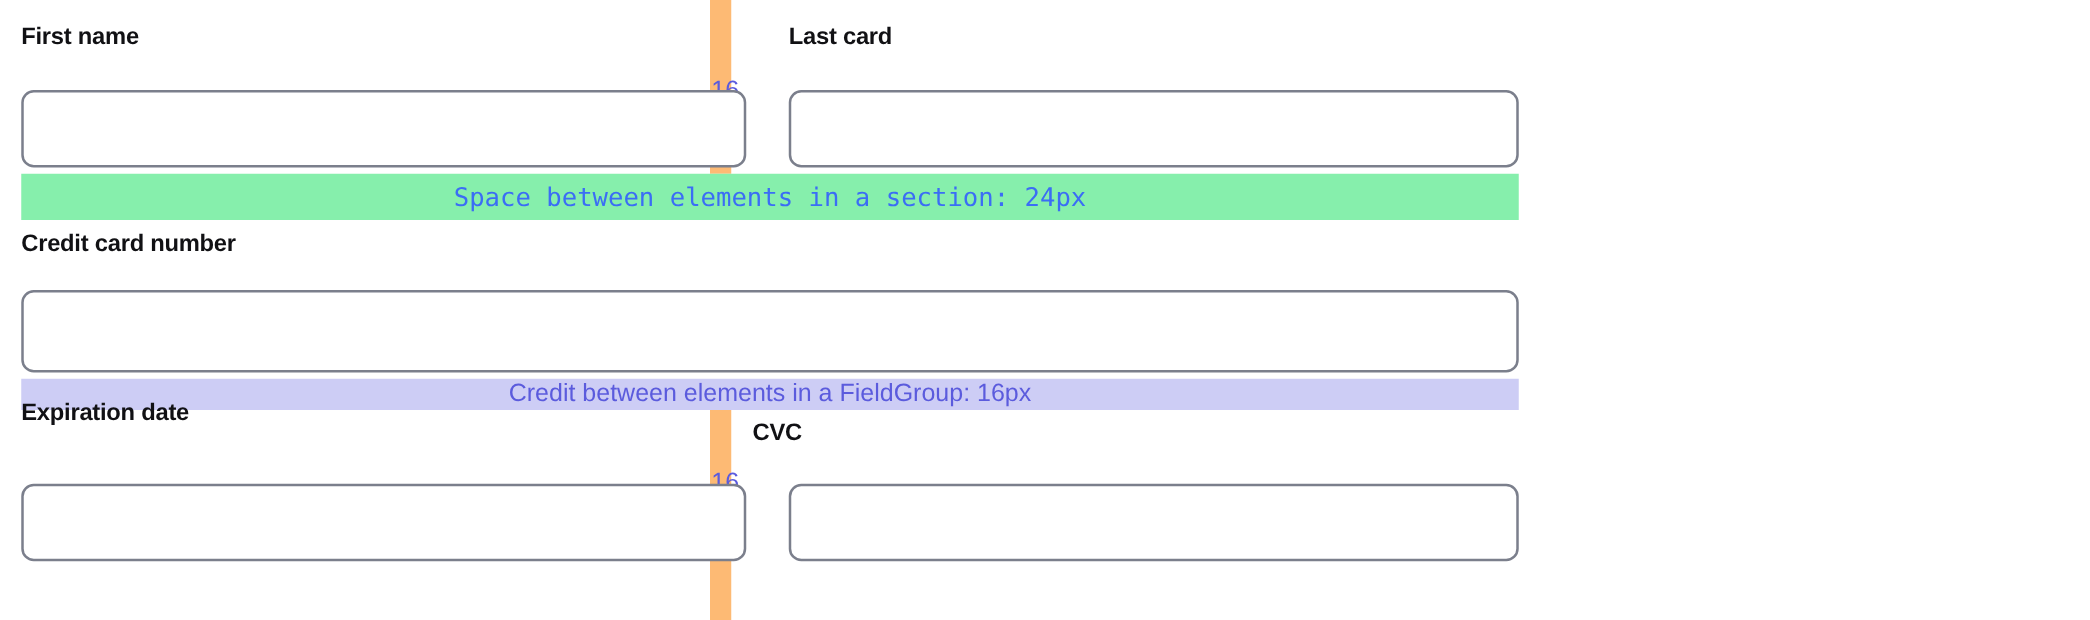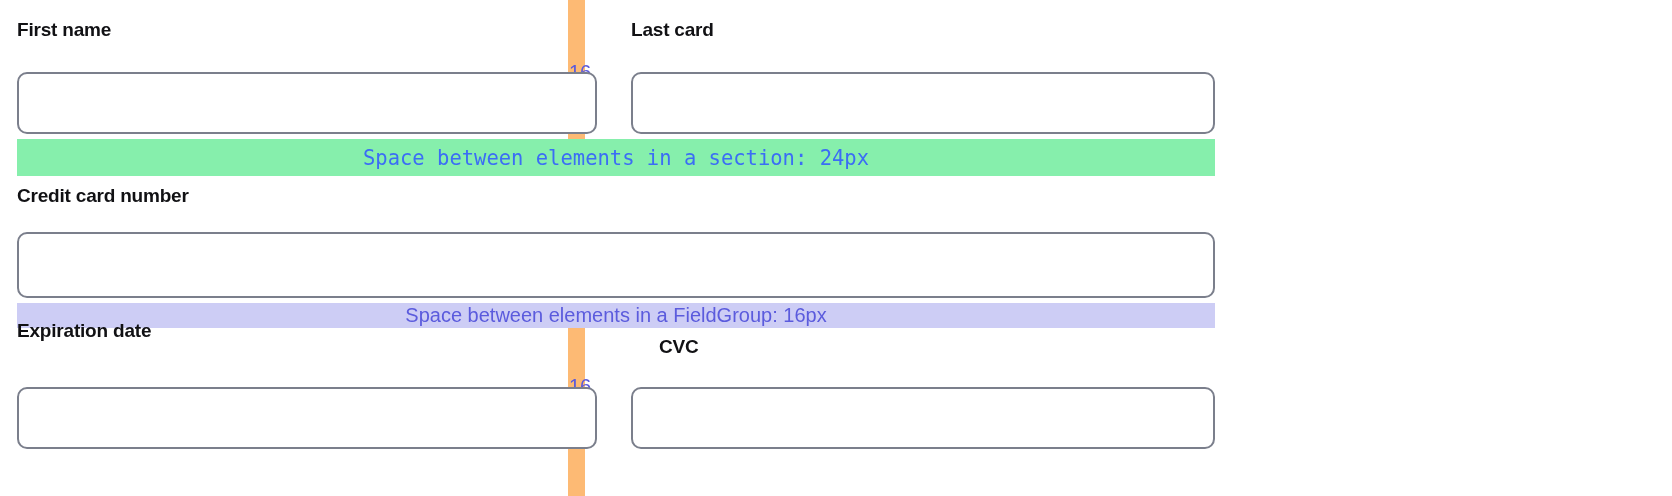--- a/index.html
+++ b/index.html
@@ -114,21 +114,21 @@
   .lbl-last     { left: 631px; top: 19px; }
   .inp-first    { left: 17px;  top: 72px; width: 580px; height: 62px; }
   .inp-last     { left: 631px; top: 72px; width: 584px; height: 62px; }
 
   
   .lbl-card     { left: 17px;  top: 185px; }
   .inp-card     { left: 17px;  top: 232px; width: 1198px; height: 66px; }
 
   
   .lbl-exp      { left: 17px;  top: 320px; }
-  .lbl-cvc      { left: 659px; top: 336px; }
+  .lbl-cvc      { left: 602px; top: 336px; }
   .inp-exp      { left: 17px;  top: 387px; width: 580px; height: 62px; }
   .inp-cvc      { left: 631px; top: 387px; width: 584px; height: 62px; }
 </style>
 </head>
 <body>
 
 <div id="root">
 
   <div class="gap-band gap-row1">
     <span class="gap-text">16</span>
@@ -141,21 +141,21 @@
   <input class="text-input inp-last" type="text" placeholder="" style="">
 
   <div class="ann-band ann-section">
     <span class="ann-text">Space between elements in a section: 24px</span>
   </div>
 
   <div class="field-label lbl-card">Credit card number</div>
   <input class="text-input inp-card" type="text" placeholder="" style="">
 
   <div class="ann-band ann-group">
-    <span class="ann-text">Space between elements in a FieldGroup: 16px</span>
+    <span class="ann-text">Credit between elements in a FieldGroup: 16px</span>
   </div>
 
   <div class="gap-band gap-row3">
     <span class="gap-text">16</span>
   </div>
 
   <div class="field-label lbl-exp">Expiration date</div>
   <input class="text-input inp-exp" type="text" placeholder="" style="">
 
   <div class="field-label lbl-cvc">CVC</div>

